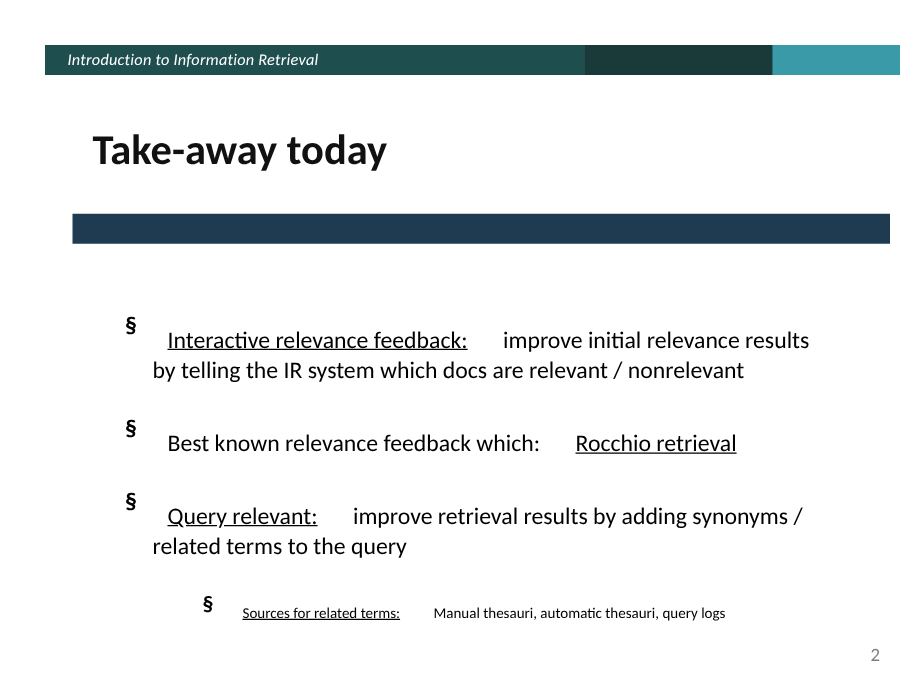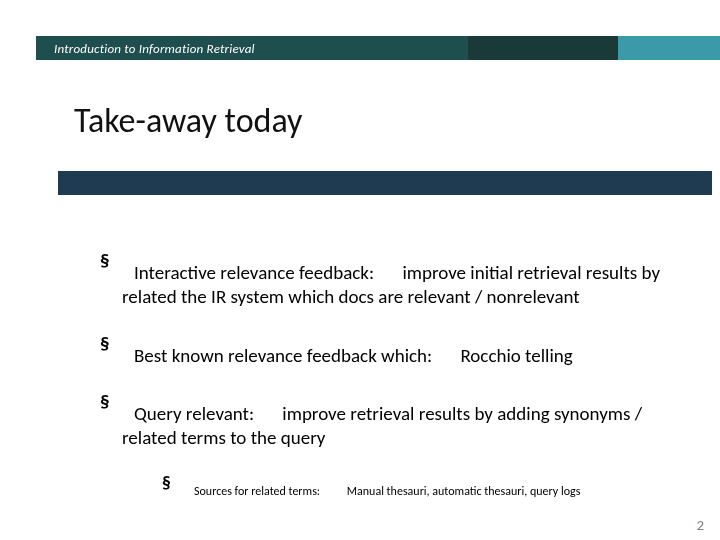--- a/index.html
+++ b/index.html
@@ -3,54 +3,54 @@
 <meta charset="utf-8">
 <style>
   * { margin: 0; padding: 12px; box-sizing: border-box; }
   html, body { width: 720px; height: 540px; font-family: Calibri, "Segoe UI", Arial, sans-serif; background: #fff; color: #000; }
   .slide { position: relative; width: 720px; height: 540px; }
   .topbar { width: 100%; height: 22px; background: #1f4e4e; display: flex; align-items: center; }
   .topbar-left { flex: 0 0 420px; height: 100%; background: #1f4e4e; color: #fff; font-style: italic; font-size: 13px; padding-left: 6px; display: flex; align-items: center; letter-spacing: 0.2px; }
   .topbar-mid { flex: 0 0 150px; height: 100%; background: #1a3a3a; }
   .topbar-right { flex: 1 1 auto; height: 100%; background: #3a9aa8; }
   .title-wrap { padding: 28px 20px 8px 26px; }
-  .title { font-size: 34px; font-weight: 400; color: #111; }
+  .title { font-size: 34px; font-weight: 700; color: #111; }
   .title-rule { margin: 10px 20px 0 22px; height: 3px; background: #1f3b52; }
   .content { padding: 42px 46px 0 52px; font-size: 19px; line-height: 1.28; }
   ul.bullets { list-style: none; }
   ul.bullets > li { position: relative; padding-left: 22px; margin-bottom: 10px; }
   ul.bullets > li::before { content: "§"; position: absolute; left: 0; top: 0; font-size: 19px; font-weight: 700; color: #000; }
   ul.sub { list-style: none; margin-top: 4px; margin-left: 28px; }
   ul.sub > li { position: relative; padding-left: 20px; font-size: 12px; margin-top: 5px; }
   ul.sub > li::before { content: "§"; position: absolute; left: 0; top: 0; font-size: 17.5px; font-weight: 700; color: #000; }
-  .u { }
+  .u { text-decoration: underline; }
   .pagenum { position: absolute; right: 28px; bottom: 18px; font-size: 15px; color: #7a837a; }
 </style>
 </head>
 <body>
 <div class="slide">
 
   <div class="topbar">
     <div class="topbar-left">Introduction to Information Retrieval</div>
     <div class="topbar-mid"></div>
     <div class="topbar-right"></div>
   </div>
 
   <div class="title-wrap">
     <h1 class="title">Take-away today</h1>
   </div>
   <div class="title-rule"></div>
 
   <div class="content">
     <ul class="bullets">
       <li>
-        <span class="u">Interactive relevance feedback:</span><span> improve initial retrieval results by related the IR system which docs are relevant / nonrelevant</span>
+        <span class="u">Interactive relevance feedback:</span><span> improve initial relevance results by telling the IR system which docs are relevant / nonrelevant</span>
       </li>
       <li>
-        <span>Best known relevance feedback which: </span><span class="u">Rocchio telling</span><span></span>
+        <span>Best known relevance feedback which: </span><span class="u">Rocchio retrieval</span><span></span>
       </li>
       <li>
         <span class="u">Query relevant:</span><span> improve retrieval results by adding synonyms / related terms to the query</span>
         <ul class="sub">
           <li>
             <span class="u">Sources for related terms:</span><span> Manual thesauri, automatic thesauri, query logs</span>
           </li>
         </ul>
       </li>
     </ul>

